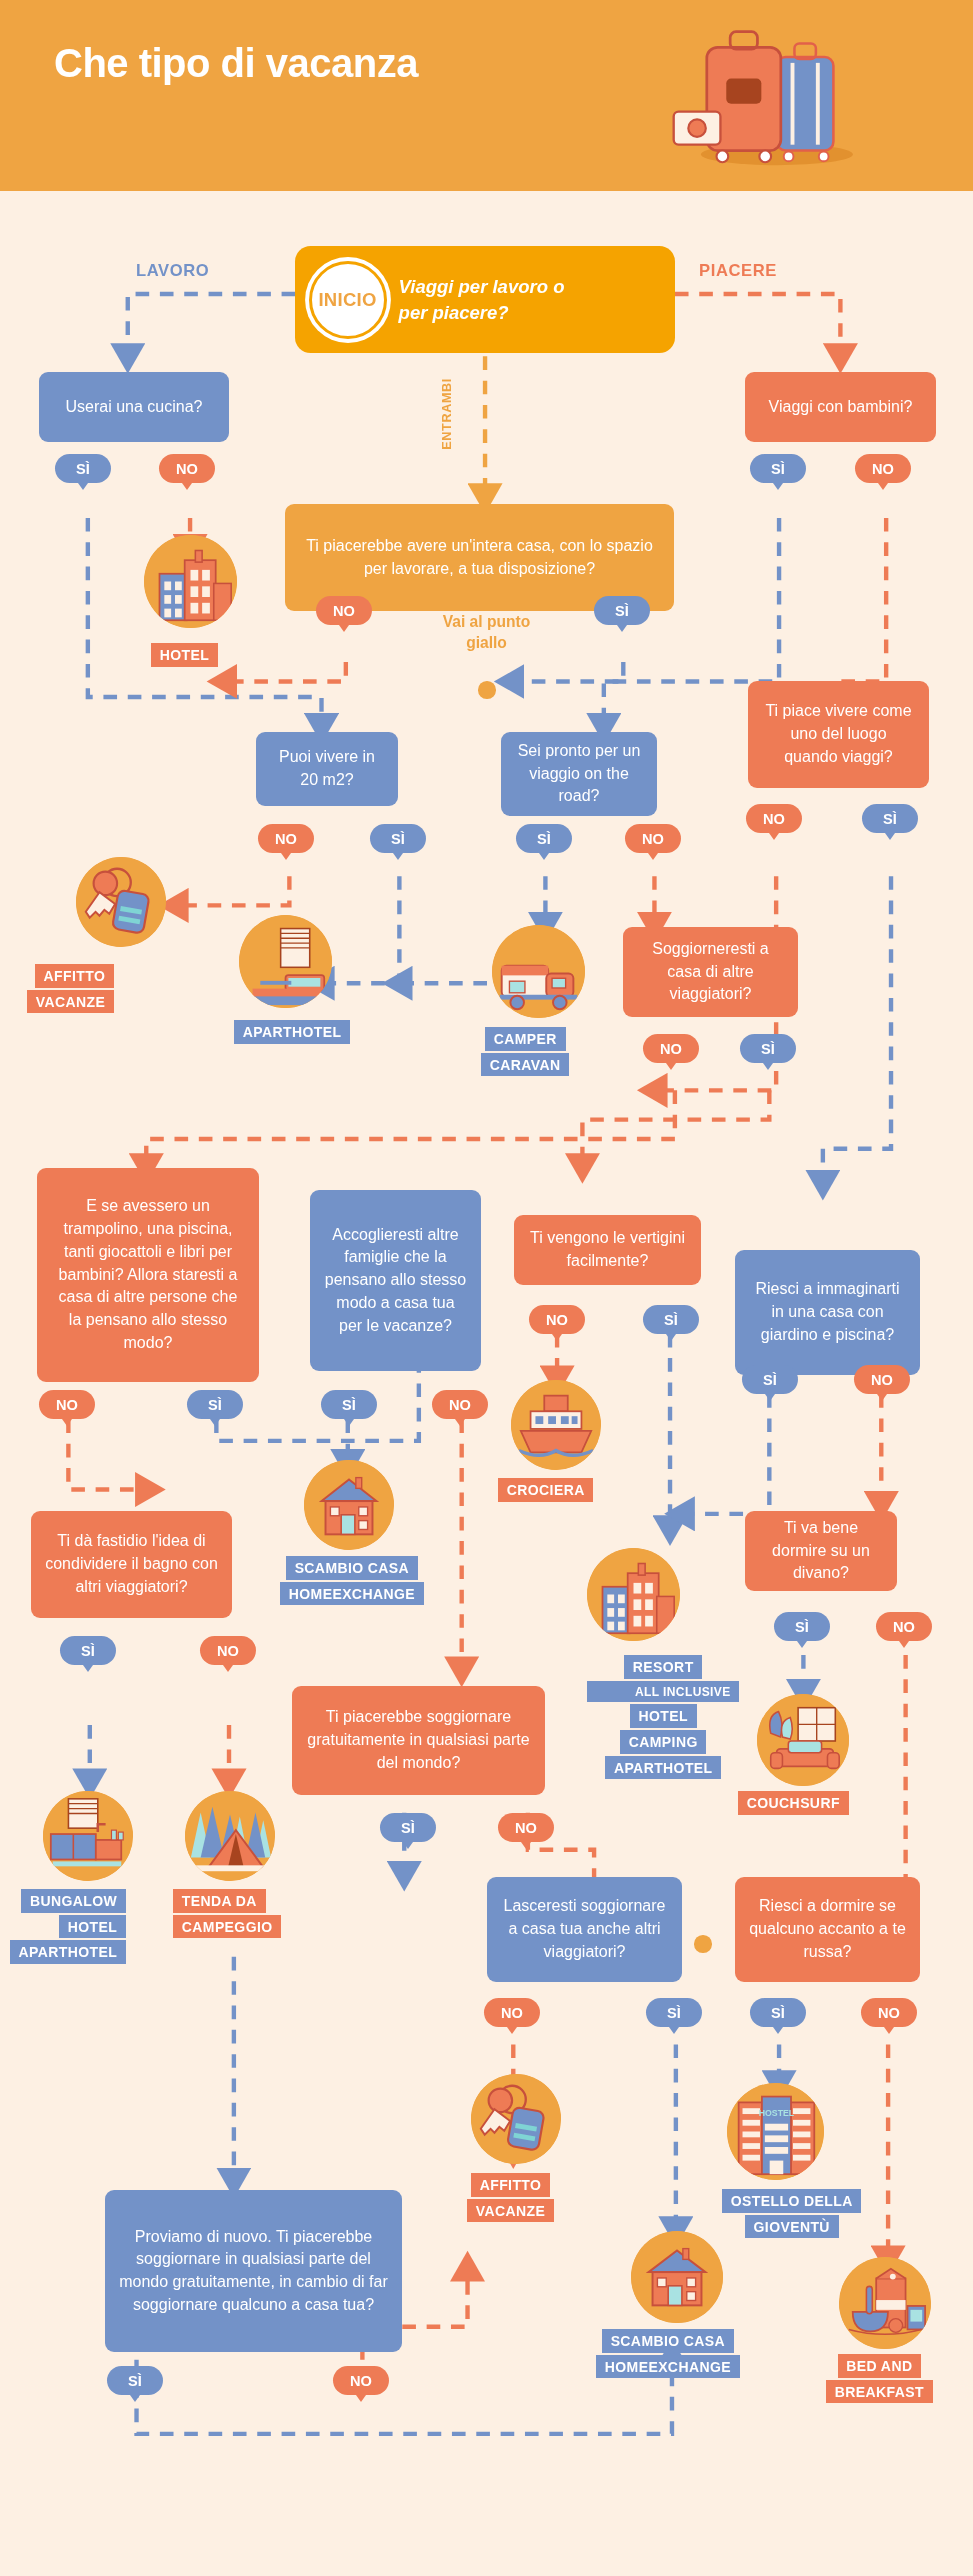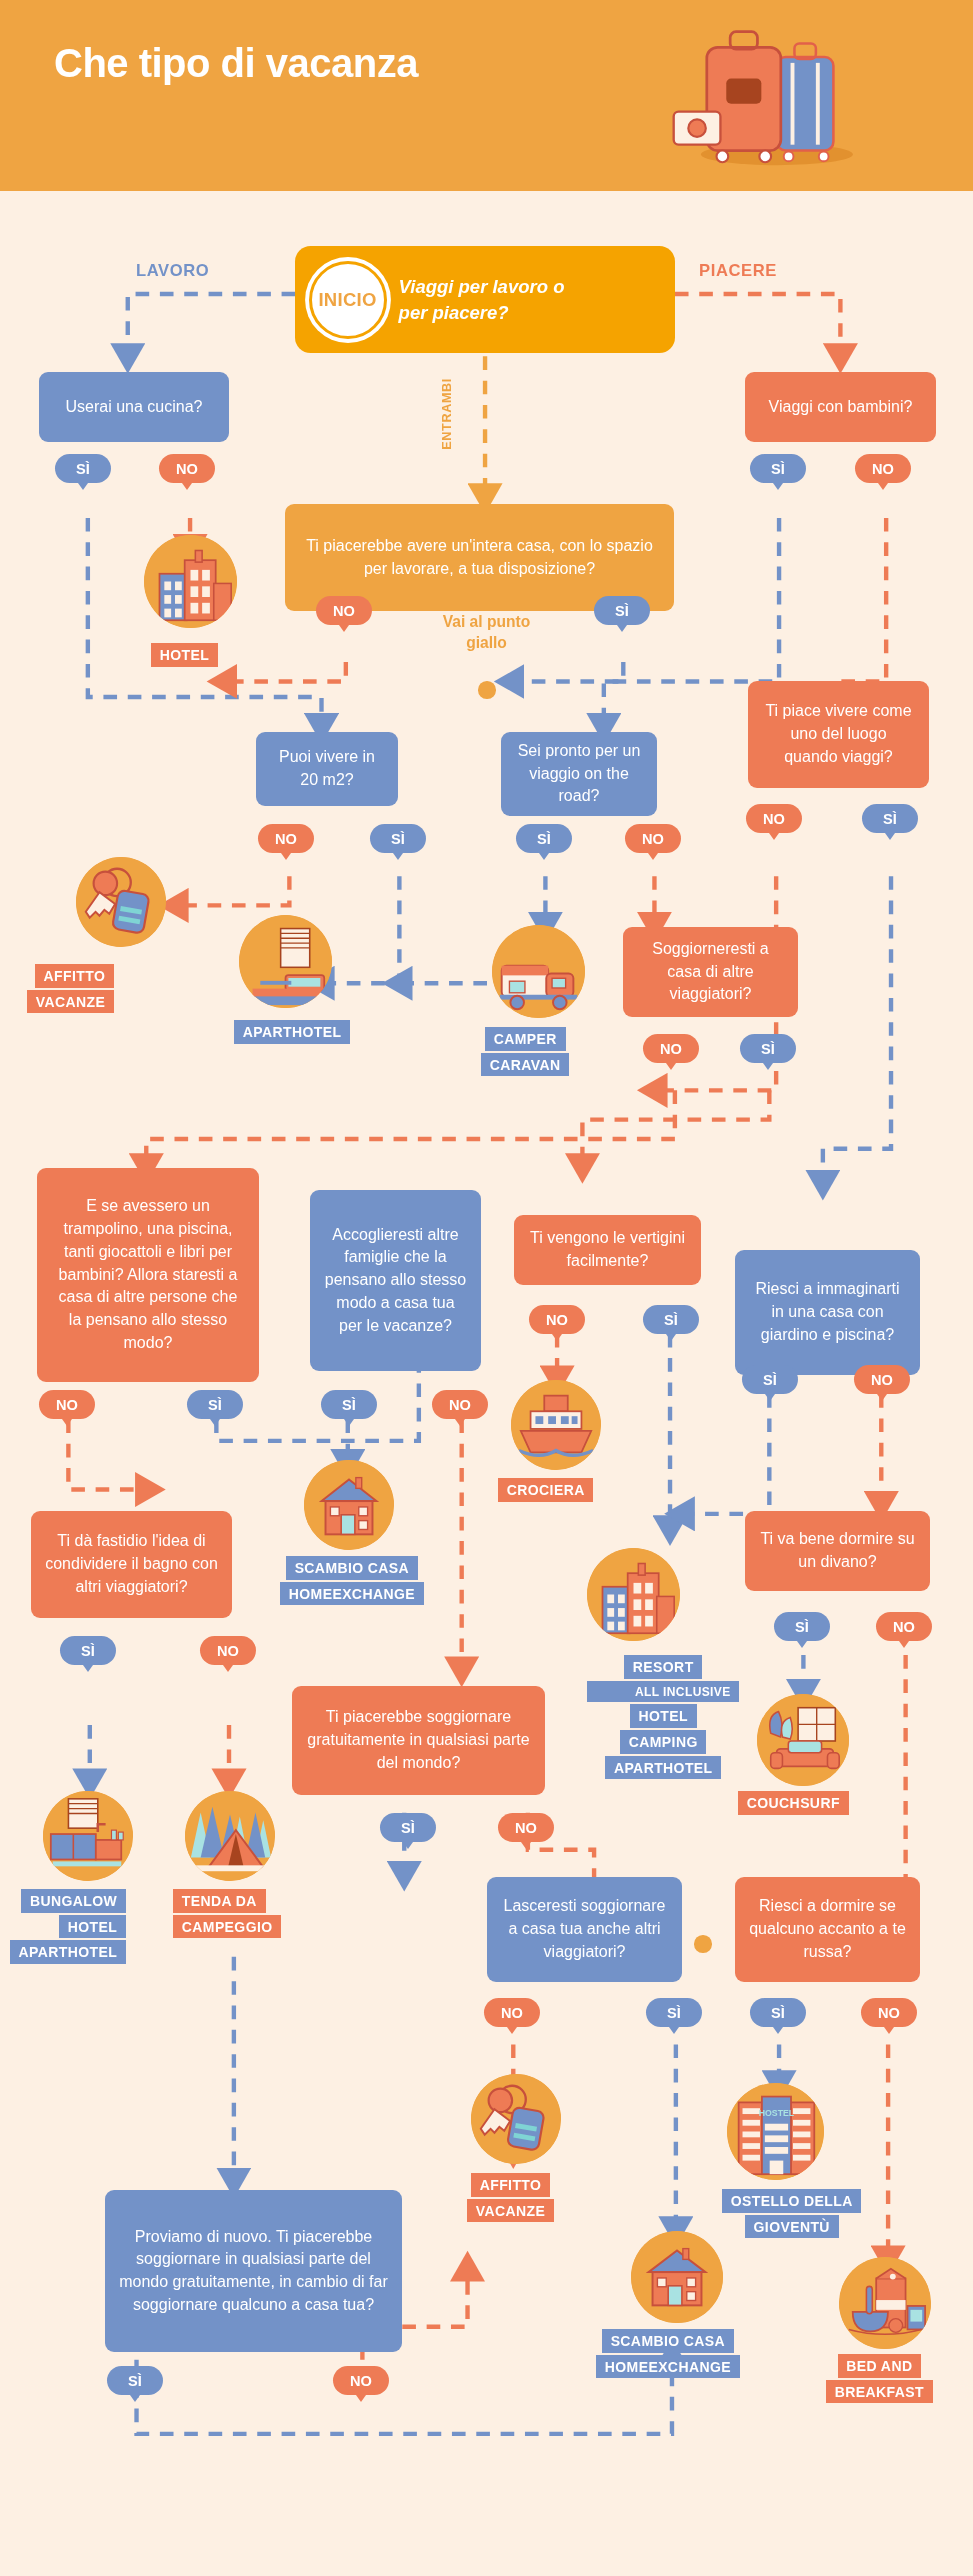--- a/index.html
+++ b/index.html
@@ -510,21 +510,21 @@
   <div class="result-label blue small">ALL INCLUSIVE</div>
   <div class="result-label blue">HOTEL</div>
   <div class="result-label blue">CAMPING</div>
   <div class="result-label blue">APARTHOTEL</div>
 </div>
 
 <div class="node orange" style="left:31px; top:1511px; width:201px; height:107px;">Ti dà fastidio l'idea di condividere il bagno con altri viaggiatori?</div>
 <div class="pill blue" style="left:60px;  top:1636px;">SÌ</div>
 <div class="pill orange" style="left:200px; top:1636px;">NO</div>
 
-<div class="node orange" style="left:745px; top:1511px; width:185px; height:80px;">Ti va bene dormire su un divano?</div>
+<div class="node orange" style="left:745px; top:1511px; width:152px; height:80px;">Ti va bene dormire su un divano?</div>
 <div class="pill blue" style="left:774px; top:1612px;">SÌ</div>
 <div class="pill orange" style="left:876px; top:1612px;">NO</div>
 
 <div class="icon-circle" style="left:757px; top:1694px; width:92px; height:92px;">
   <svg viewBox="0 0 94 94" width="92" height="92">
     <circle cx="47" cy="47" r="47" fill="#efa442"></circle>
     <rect x="42" y="14" width="38" height="34" fill="#fdf0e3" stroke="#a7441f" stroke-width="1.6"></rect>
     <line x1="61" y1="14" x2="61" y2="48" stroke="#a7441f" stroke-width="1.4"></line>
     <line x1="42" y1="31" x2="80" y2="31" stroke="#a7441f" stroke-width="1.4"></line>
     <path d="M14,40 Q10,22 22,18 Q28,30 24,44 z" fill="#7392c8" stroke="#c7503c" stroke-width="1.6"></path>

